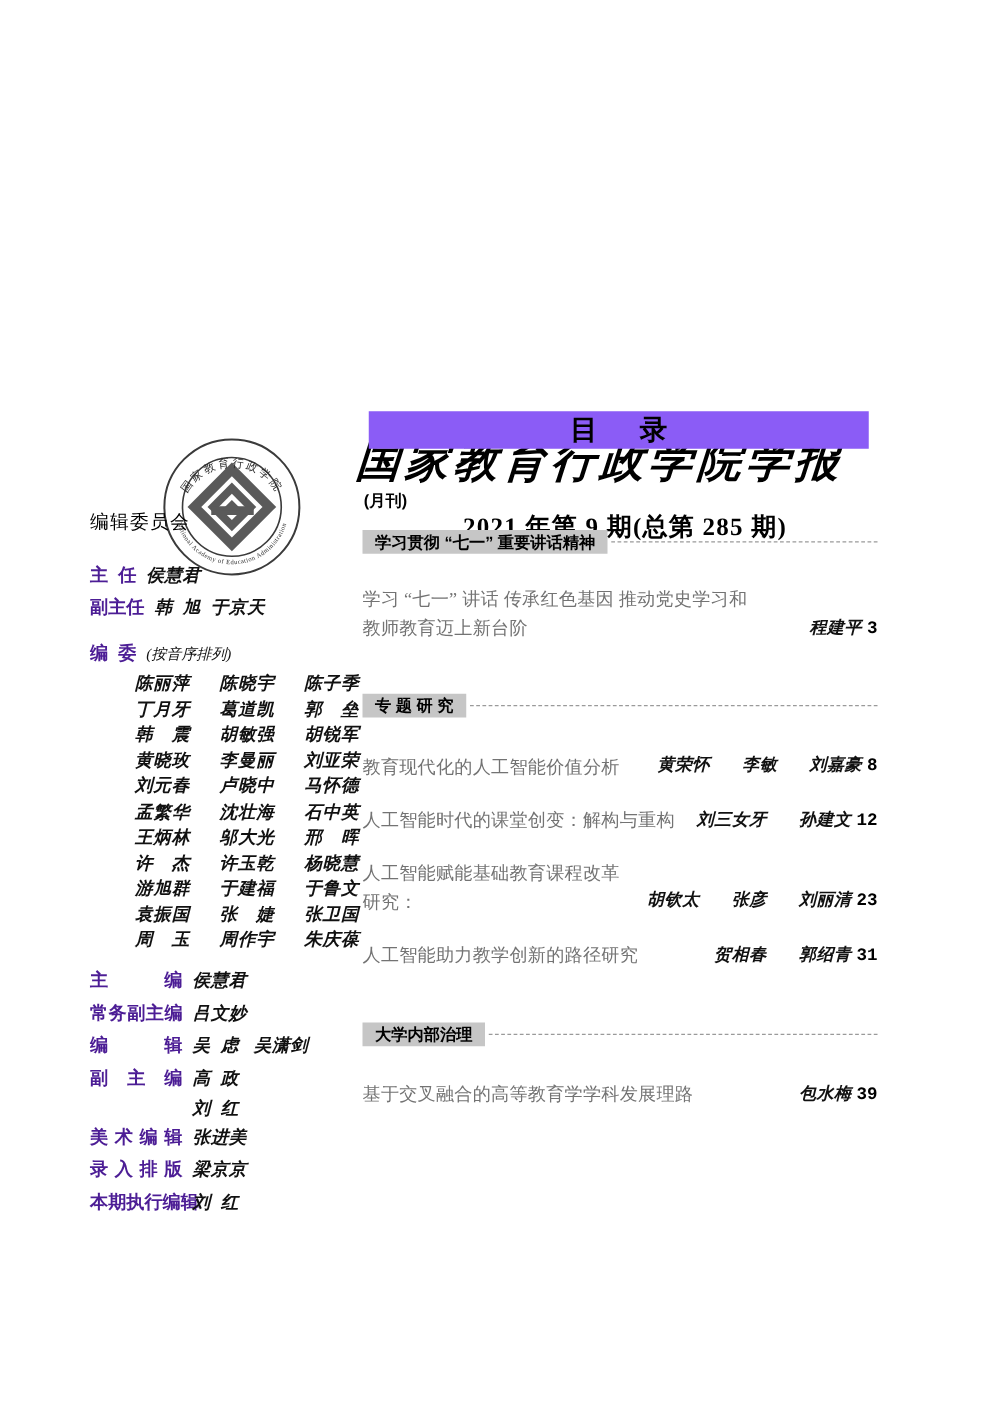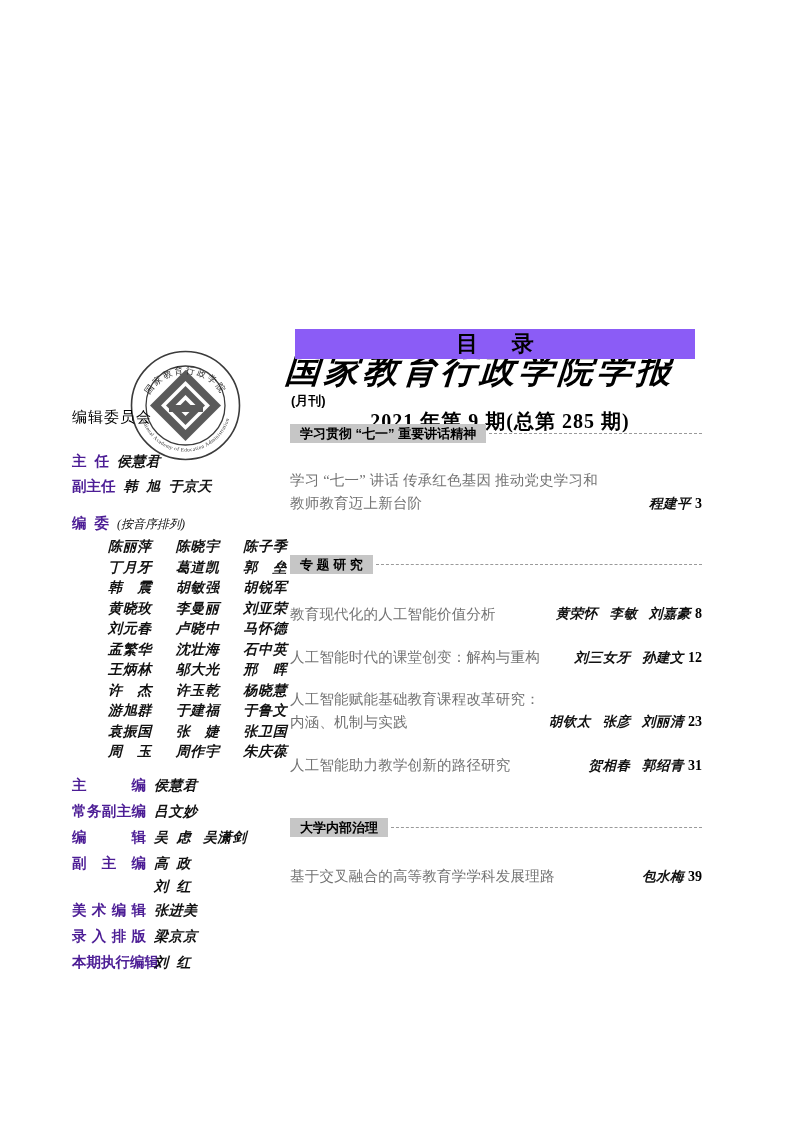--- a/index.html
+++ b/index.html
@@ -247,21 +247,21 @@
     font-size: 14.5px;
     color: #737373;
     flex: 1 1 auto;
     padding-right: 8px;
     letter-spacing: 0.2px;
   }
   .entry-meta {
     flex: 0 0 auto;
     white-space: pre;
     text-align: left;
-    font-family: Liberation Serif, serif;
+    font-family: Liberation Mono, monospace;
   }
   .entry-authors {
     font-size: 13.5px;
     font-weight: 600;
     font-style: italic;
     color: #111;
     letter-spacing: 0.5px;
   }
   .entry-page {
     font-size: 14px;
@@ -465,21 +465,20 @@
           </div>
           <div class="entry">
             <div class="entry-title entry-title-lines">
               <span>人工智能时代的课堂创变：解构与重构</span>
             </div>
             <div class="entry-meta"><span class="entry-authors">刘三女牙   孙建文</span><span class="entry-page">12</span></div>
           </div>
           <div class="entry">
             <div class="entry-title entry-title-lines">
               <span>人工智能赋能基础教育课程改革研究：</span>
-              <span>内涵、机制与实践</span>
             </div>
             <div class="entry-meta"><span class="entry-authors">胡钦太   张彦   刘丽清</span><span class="entry-page">23</span></div>
           </div>
           <div class="entry">
             <div class="entry-title entry-title-lines">
               <span>人工智能助力教学创新的路径研究</span>
             </div>
             <div class="entry-meta"><span class="entry-authors">贺相春   郭绍青</span><span class="entry-page">31</span></div>
           </div>
         </div>

